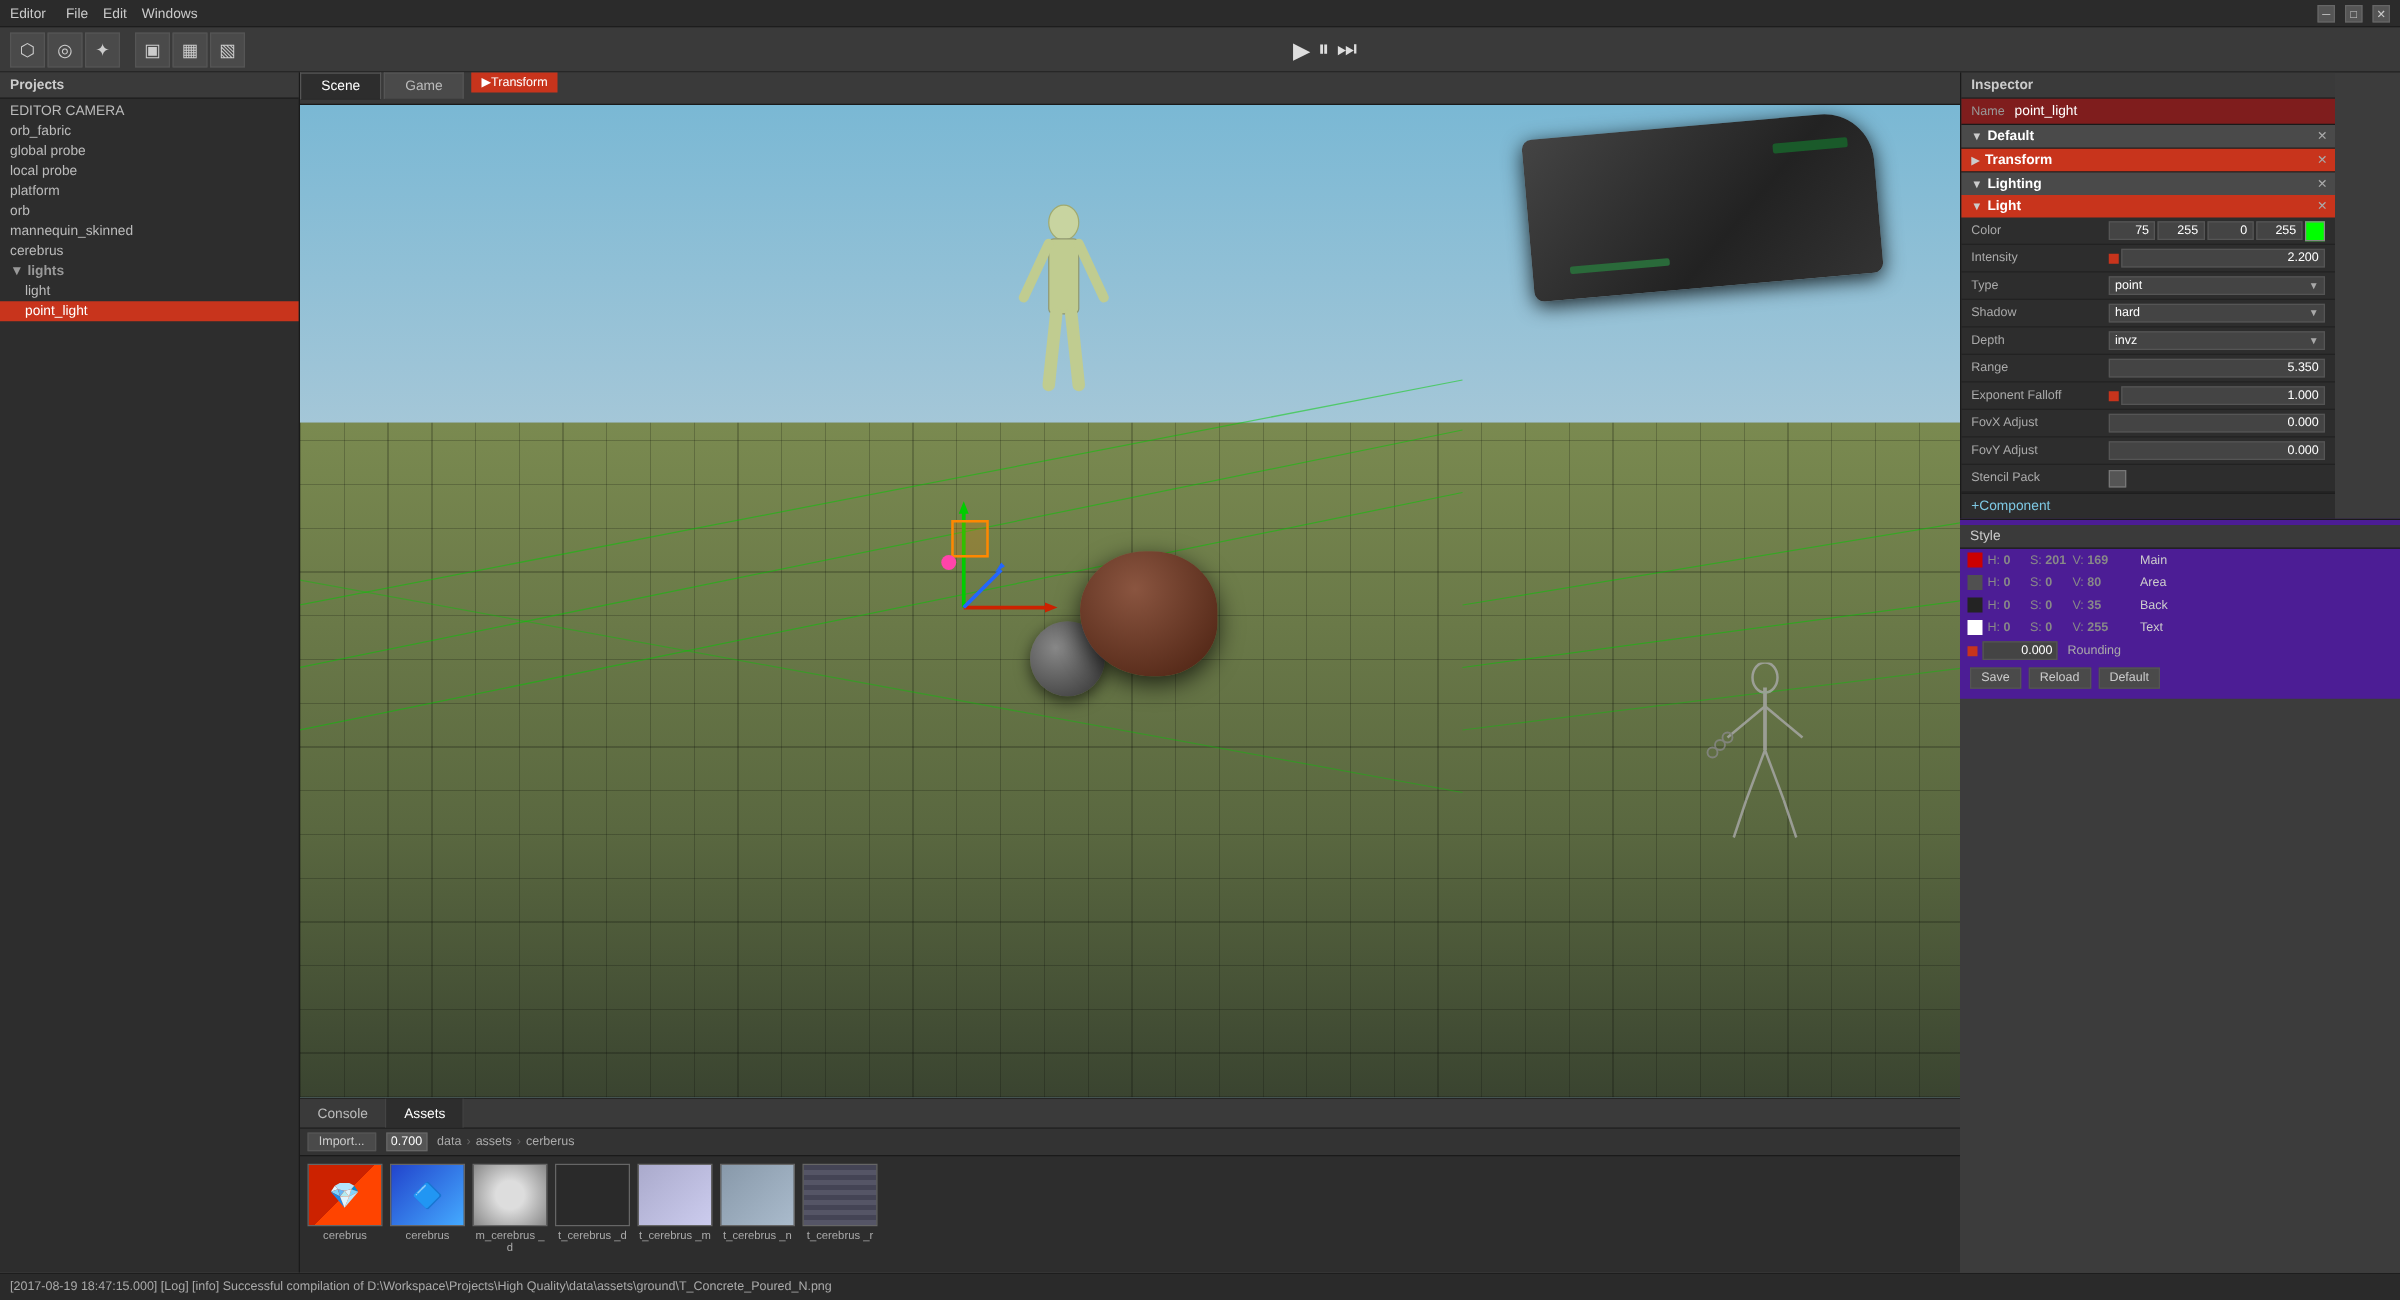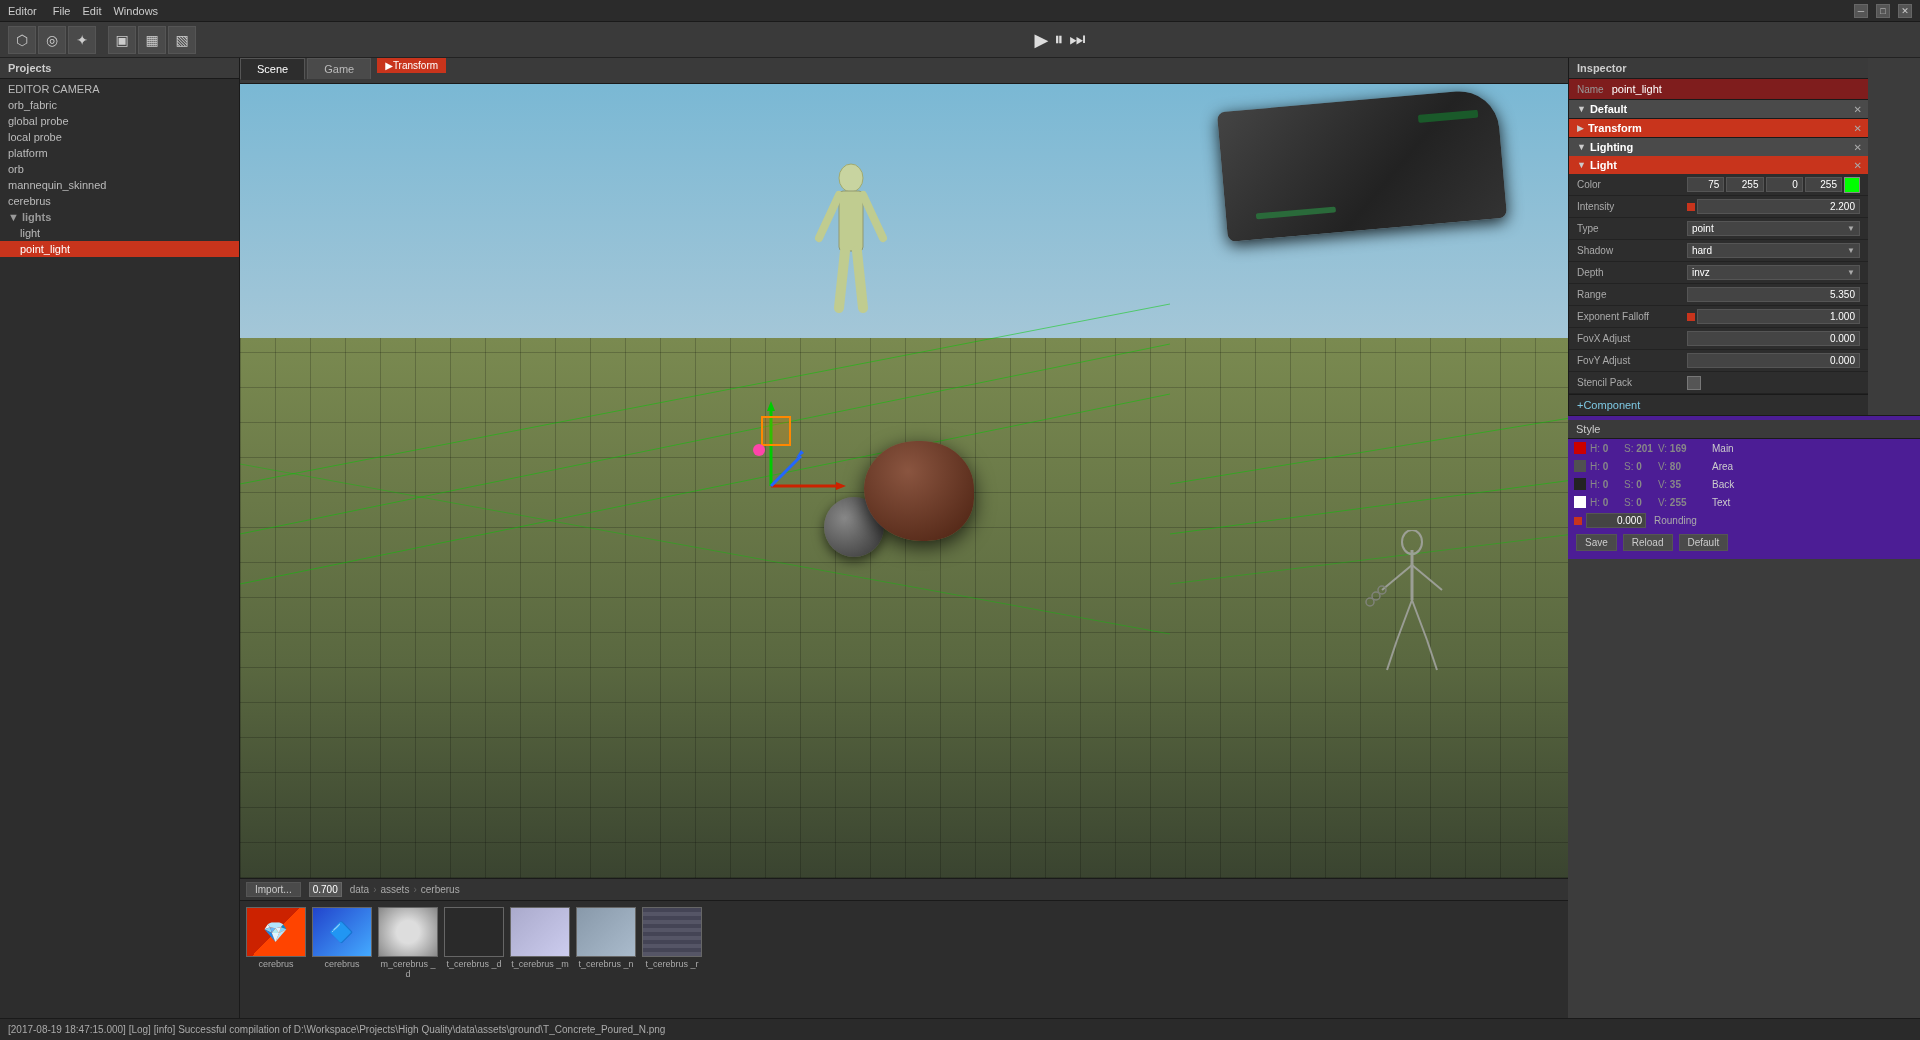--- a/index.html
+++ b/index.html
@@ -235,20 +235,24 @@
           <line x1="65" y1="110" x2="75" y2="140" stroke="#aaa" stroke-width="2"></line>
 
           <circle cx="20" cy="60" r="4" fill="none" stroke="#888" stroke-width="1.5"></circle>
           <circle cx="14" cy="66" r="4" fill="none" stroke="#888" stroke-width="1.5"></circle>
           <circle cx="8" cy="72" r="4" fill="none" stroke="#888" stroke-width="1.5"></circle>
         </svg>
       </div>
     </div>
 
     <div id="bottom-panel">
+      <div id="bottom-tabs">
+        <div class="bottom-tab">Console</div>
+        <div class="bottom-tab active">Assets</div>
+      </div>
       <div id="bottom-toolbar">
         <button class="import-btn">Import...</button>
         <input type="text" class="value-input" value="0.700" style="">
         <div id="breadcrumb">
           <span>data</span>
           <span class="sep">›</span>
           <span>assets</span>
           <span class="sep">›</span>
           <span>cerberus</span>
         </div>

